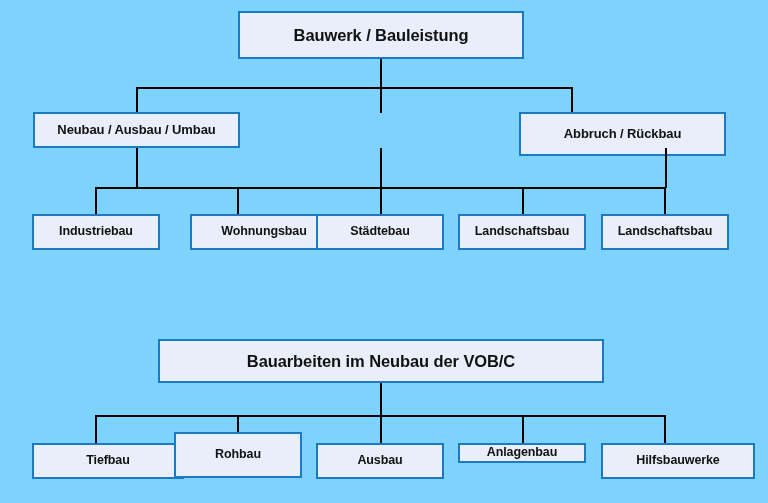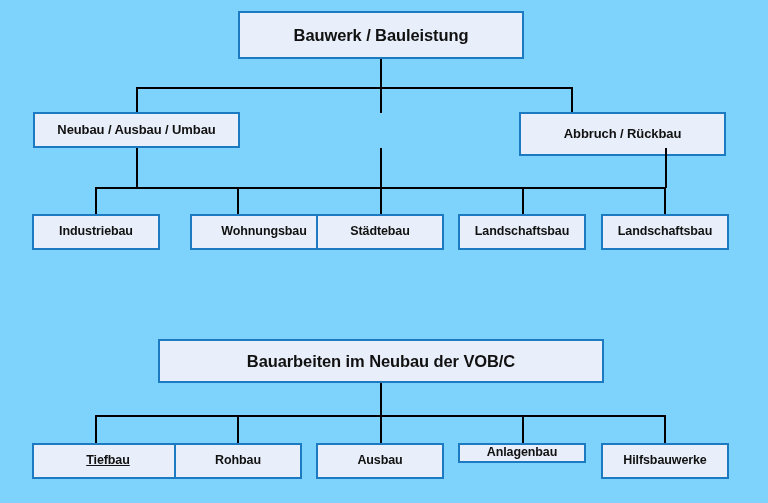--- a/index.html
+++ b/index.html
@@ -110,29 +110,29 @@
   <div class="conn v" style="left:380px; top:383px; height:33px;"></div>
 
   <div class="conn h" style="left:95px; top:415px; width:571px;"></div>
 
   <div class="conn v" style="left:95px; top:415px; height:28px;"></div>
   <div class="conn v" style="left:237px; top:415px; height:28px;"></div>
   <div class="conn v" style="left:380px; top:415px; height:28px;"></div>
   <div class="conn v" style="left:522px; top:415px; height:28px;"></div>
   <div class="conn v" style="left:664px; top:415px; height:28px;"></div>
 
-  <div class="node leaf" style="left:32px; top:443px; width:152px; height:36px;text-decoration:underline;">
+  <div class="node leaf" style="left:32px; top:443px; width:152px; height:36px;">
     <span>Tiefbau</span>
   </div>
-  <div class="node leaf" style="left:174px; top:443px; width:128px; height:36px;">
+  <div class="node leaf" style="left:174px; top:432px; width:128px; height:46px;">
     <span>Rohbau</span>
   </div>
   <div class="node leaf" style="left:316px; top:443px; width:128px; height:36px;">
     <span>Ausbau</span>
   </div>
   <div class="node leaf" style="left:458px; top:443px; width:128px; height:20px;">
     <span>Anlagenbau</span>
   </div>
-  <div class="node leaf" style="left:601px; top:443px; width:128px; height:36px;text-align:right;">
+  <div class="node leaf" style="left:601px; top:443px; width:154px; height:36px;text-align:right;">
     <span>Hilfsbauwerke</span>
   </div>
 
 </div>
 
 </body></html>

